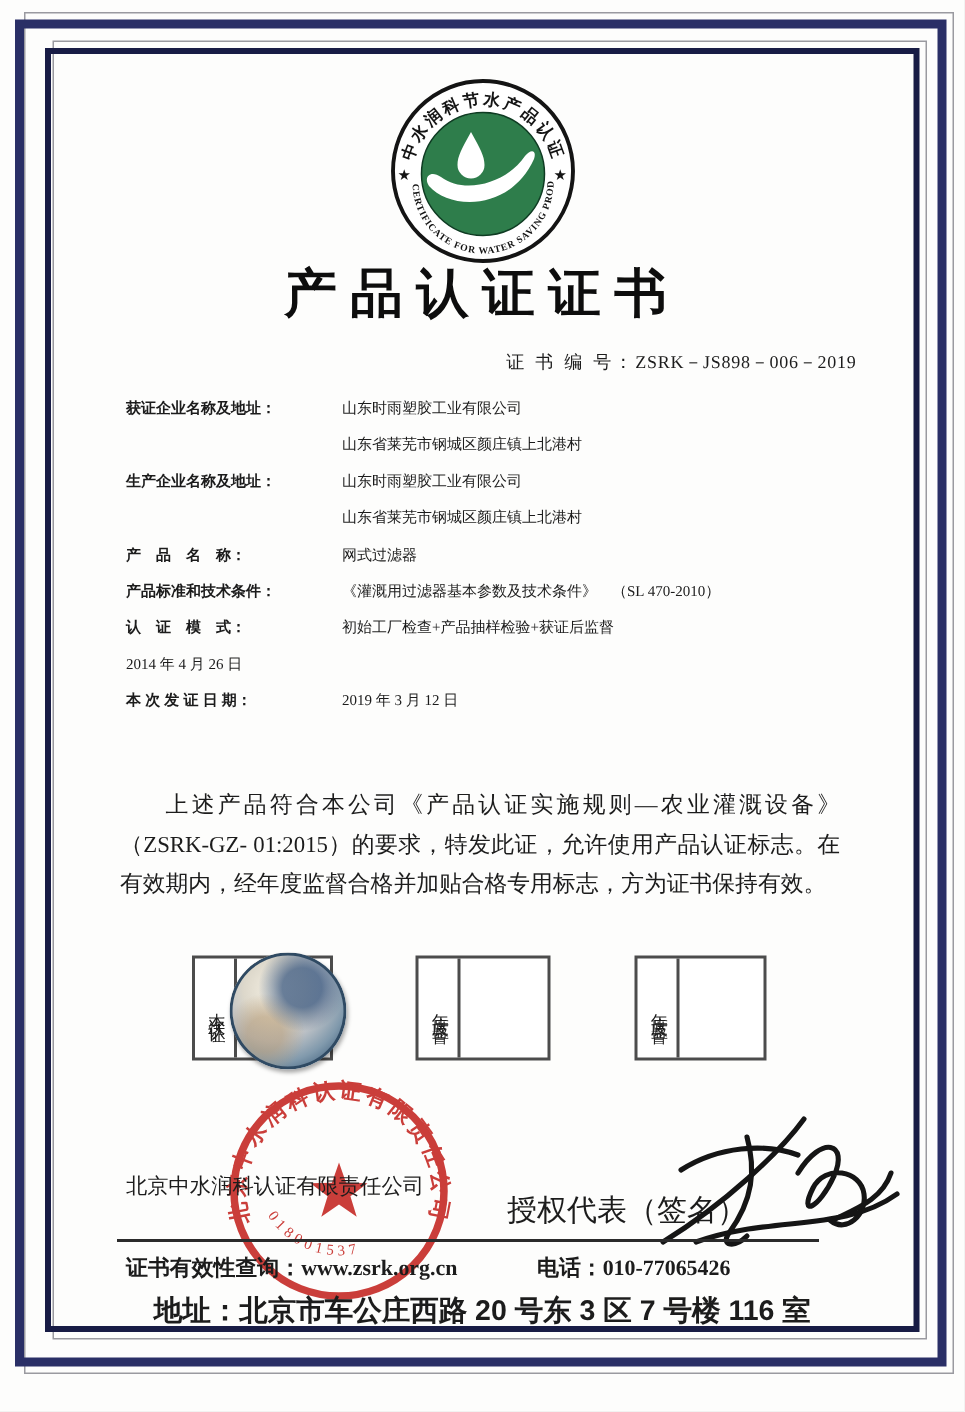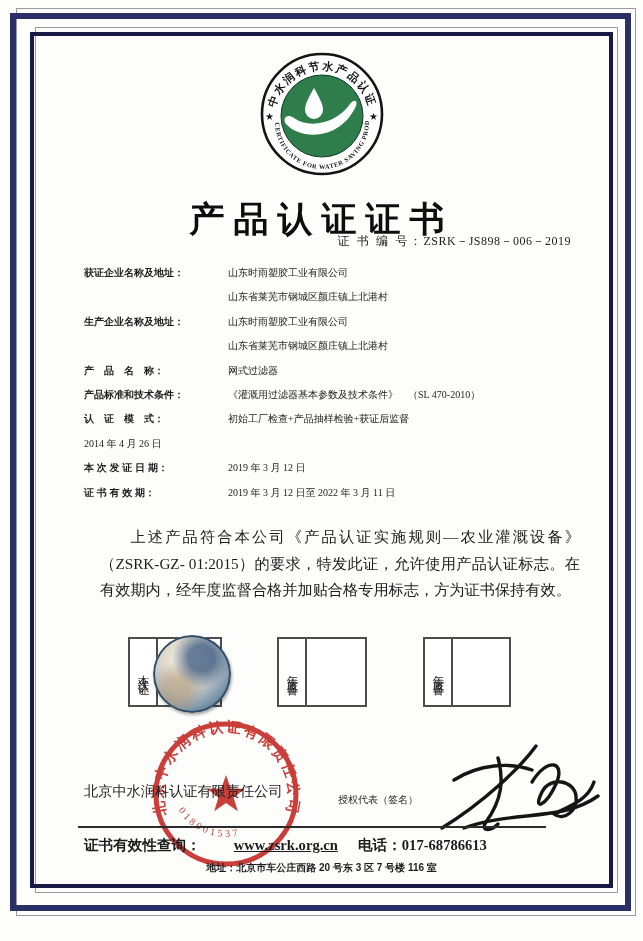--- a/index.html
+++ b/index.html
@@ -10,60 +10,60 @@
   
   .frame-outer-shadow{position:absolute;left:16px;top:8px;right:7px;bottom:25px;border:1px solid #9a9aa0;}
   .frame-outer{position:absolute;left:10px;top:13px;right:12px;bottom:30px;border:6px solid #2a2f66;}
   .frame-inner-shadow{position:absolute;left:35px;top:27px;right:25px;bottom:48px;border:1px solid #9a9aa0;}
   .frame-inner{position:absolute;left:30px;top:32px;right:30px;bottom:53px;border:4px solid #181c45;}
 
   
   .logo{position:absolute;left:50%;top:44px;transform:translateX(-50%);width:148px;height:148px;}
 
   
-  .title{position:absolute;top:196px;left:0;width:100%;text-align:center;
+  .title{position:absolute;top:172px;left:0;width:100%;text-align:center;
     font-family:"Liberation Sans", sans-serif;font-weight:bold;font-size:35px;letter-spacing:9px;color:#0d0d0d;}
   .certno{position:absolute;top:233px;right:72px;font-size:12px;font-weight:normal;}
   .certno .lbl{font-family:"Liberation Sans", sans-serif;letter-spacing:2px;}
   .certno .num{font-family:"Liberation Serif", serif;letter-spacing:.5px;}
 
   
   .fields{position:absolute;left:84px;top:261px;width:488px;}
   .frow{display:flex;line-height:24.4px;font-size:10px;}
   .frow .flabel{flex:0 0 144px;font-family:"Liberation Sans", sans-serif;font-weight:bold;white-space:pre;}
   .frow .fvalue{flex:1;font-family:"Liberation Serif", serif;white-space:pre;}
 
   
-  .statement{position:absolute;left:100px;top:524px;width:480px;font-size:15.2px;line-height:26.5px;
+  .statement{position:absolute;left:80px;top:524px;width:480px;font-size:15.2px;line-height:26.5px;
     text-align:justify;text-indent:2em;}
 
   
   .sbox{position:absolute;top:637px;height:66px;border:2px solid #4c4c4c;background:#fff;display:flex;}
   .sbox .strip{width:26px;border-right:2px solid #4c4c4c;display:flex;align-items:center;justify-content:center;}
   .sbox .vtxt{writing-mode:vertical-rl;text-orientation:upright;font-size:11.5px;letter-spacing:3px;
     font-family:"Liberation Sans", sans-serif;}
   .sticker{position:absolute;left:23px;top:-4px;width:78px;height:78px;border-radius:50%;
     background:
       radial-gradient(circle at 62% 30%, rgba(60,90,130,.75) 0 18%, rgba(60,90,130,0) 40%),
       radial-gradient(circle at 30% 70%, rgba(180,150,110,.5) 0 15%, rgba(180,150,110,0) 35%),
       radial-gradient(circle at 38% 32%, #f4efe2 0%, #ddd8cb 28%, #bcc1c6 48%, #8099ac 68%, #4f6d88 82%, #27415c 96%);
     box-shadow:0 0 0 2px #2f4a63 inset, 1px 2px 3px rgba(0,0,0,.35);}
 
   
   .seal{position:absolute;left:150px;top:718px;width:152px;height:152px;opacity:.88;}
 
   
   .issuer-block{position:absolute;left:84px;top:779px;font-size:14.2px;line-height:25px;}
-  .rep{position:absolute;left:338px;top:793px;font-size:10px;}
+  .rep{position:absolute;left:338px;top:793px;font-size:20px;}
   .signature{position:absolute;left:424px;top:740px;width:182px;height:100px;}
   .hr{position:absolute;left:78px;top:826px;width:468px;border-top:2px solid #2b2b2b;}
   .query{position:absolute;left:84px;top:836px;font-size:14.6px;font-weight:bold;}
-  .query .url{text-decoration:underline;margin-left:33px;}
+  .query .url{}
   .phone{position:absolute;left:358px;top:836px;font-size:14.6px;font-weight:bold;}
-  .address{position:absolute;left:0;top:861px;width:100%;text-align:center;font-size:10px;font-weight:bold;
+  .address{position:absolute;left:0;top:861px;width:100%;text-align:center;font-size:19px;font-weight:bold;
     font-family:"Liberation Sans", sans-serif;}
 </style>
 </head>
 <body>
 
 <div class="page">
 
   <div class="frame-outer-shadow"></div>
   <div class="frame-outer"></div>
   <div class="frame-inner-shadow"></div>
@@ -123,24 +123,20 @@
       <span class="flabel">认　证　模　式：</span>
       <span class="fvalue">初始工厂检查+产品抽样检验+获证后监督</span>
     </div>
     <div class="frow">
       <span class="fvalue">2014 年 4 月 26 日</span>
     </div>
     <div class="frow">
       <span class="flabel">本 次 发 证 日 期：</span>
       <span class="fvalue">2019 年 3 月 12 日</span>
     </div>
-    <div class="frow">
-      <span class="flabel">证 书 有 效 期：</span>
-      <span class="fvalue">2019 年 3 月 12 日至 2022 年 3 月 11 日</span>
-    </div>
   </div>
 
   <div class="statement">上述产品符合本公司《产品认证实施规则—农业灌溉设备》（ZSRK-GZ- 01:2015）的要求，特发此证，允许使用产品认证标志。在有效期内，经年度监督合格并加贴合格专用标志，方为证书保持有效。</div>
 
   <div class="sbox" style="left:128px;width:90px;">
     <div class="strip">
       <span class="vtxt">本次认证</span>
     </div>
     <div class="sticker"></div>
   </div>
@@ -185,18 +181,18 @@
       <path d="M40,88 C90,70 138,82 174,56"></path>
     </g>
   </svg>
 
   <div class="hr"></div>
 
   <div class="query">
     <span>证书有效性查询：</span><span class="url">www.zsrk.org.cn</span>
   </div>
   <div class="phone">
-    <span>电话：</span><span>017-68786613</span>
+    <span>电话：</span><span>010-77065426</span>
   </div>
 
   <div class="address">地址：北京市车公庄西路 20 号东 3 区 7 号楼 116 室</div>
 
 </div>
 
 </body></html>

